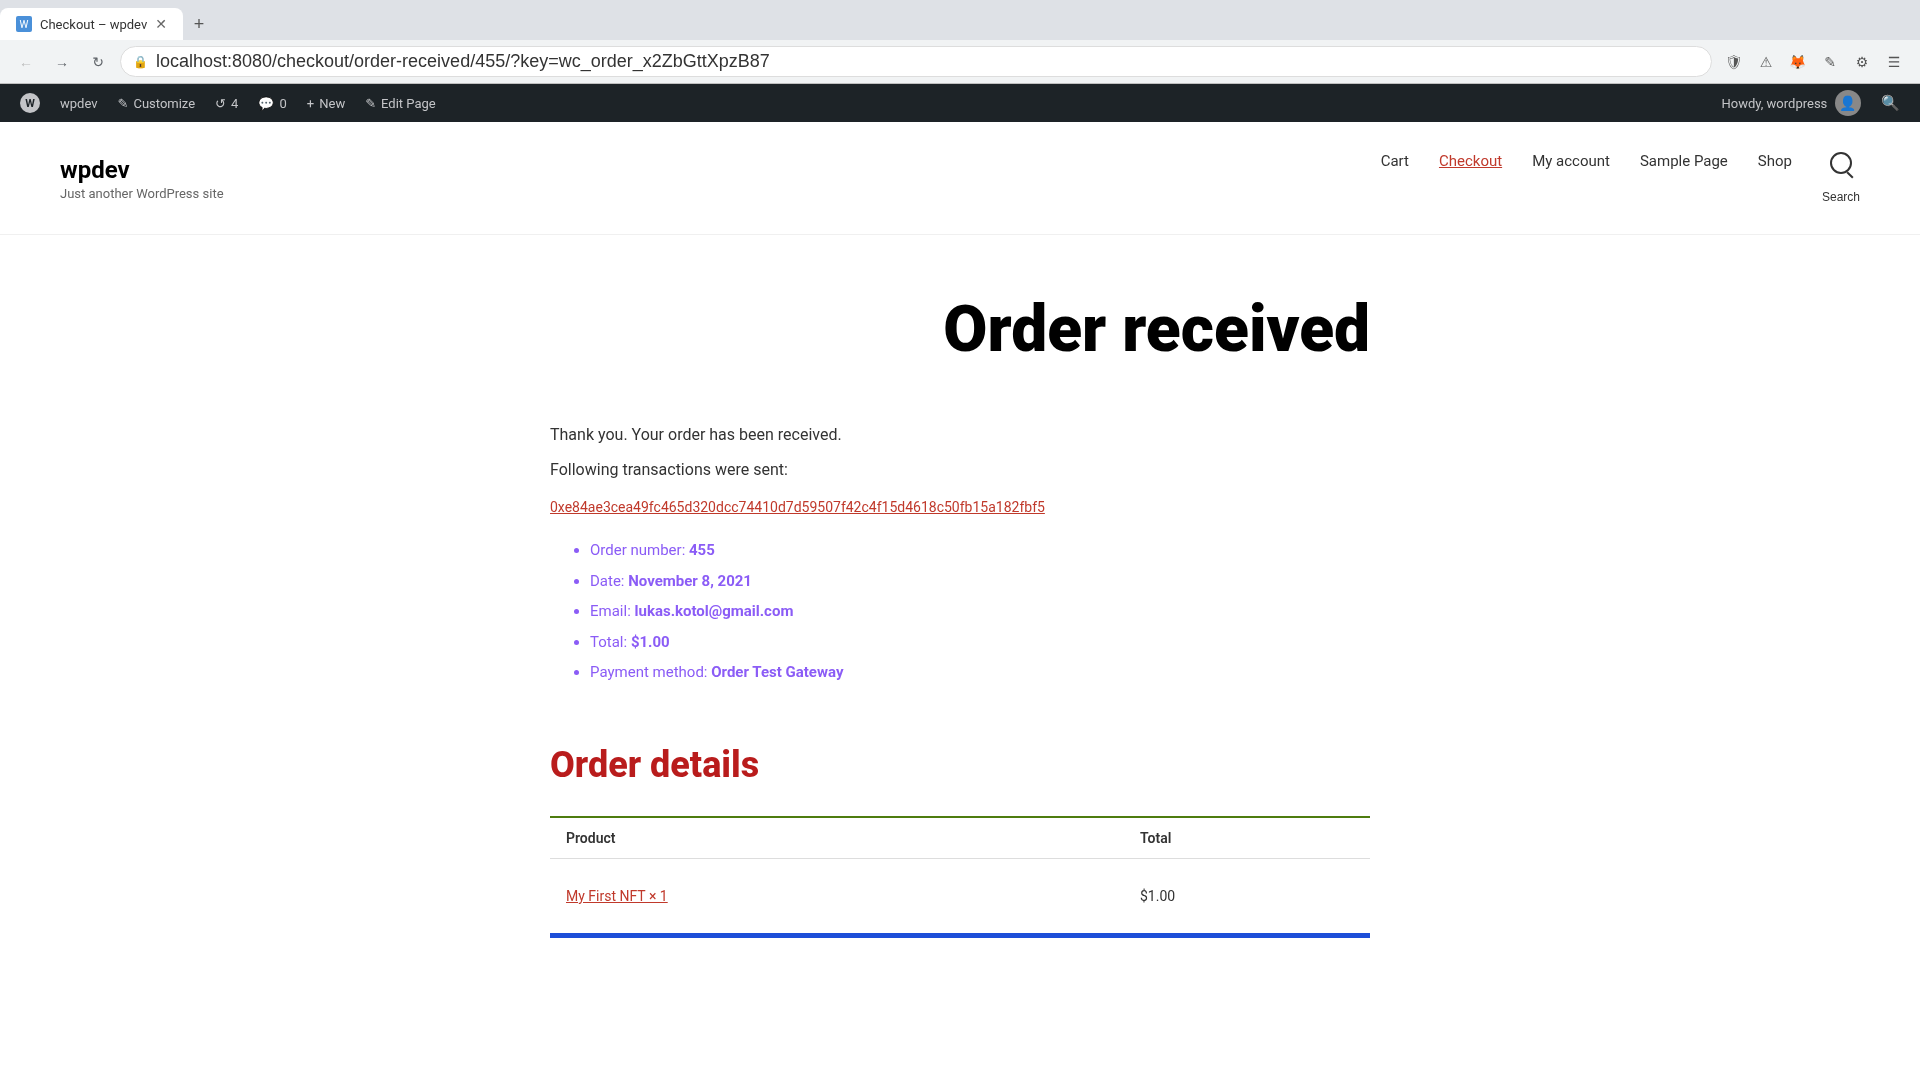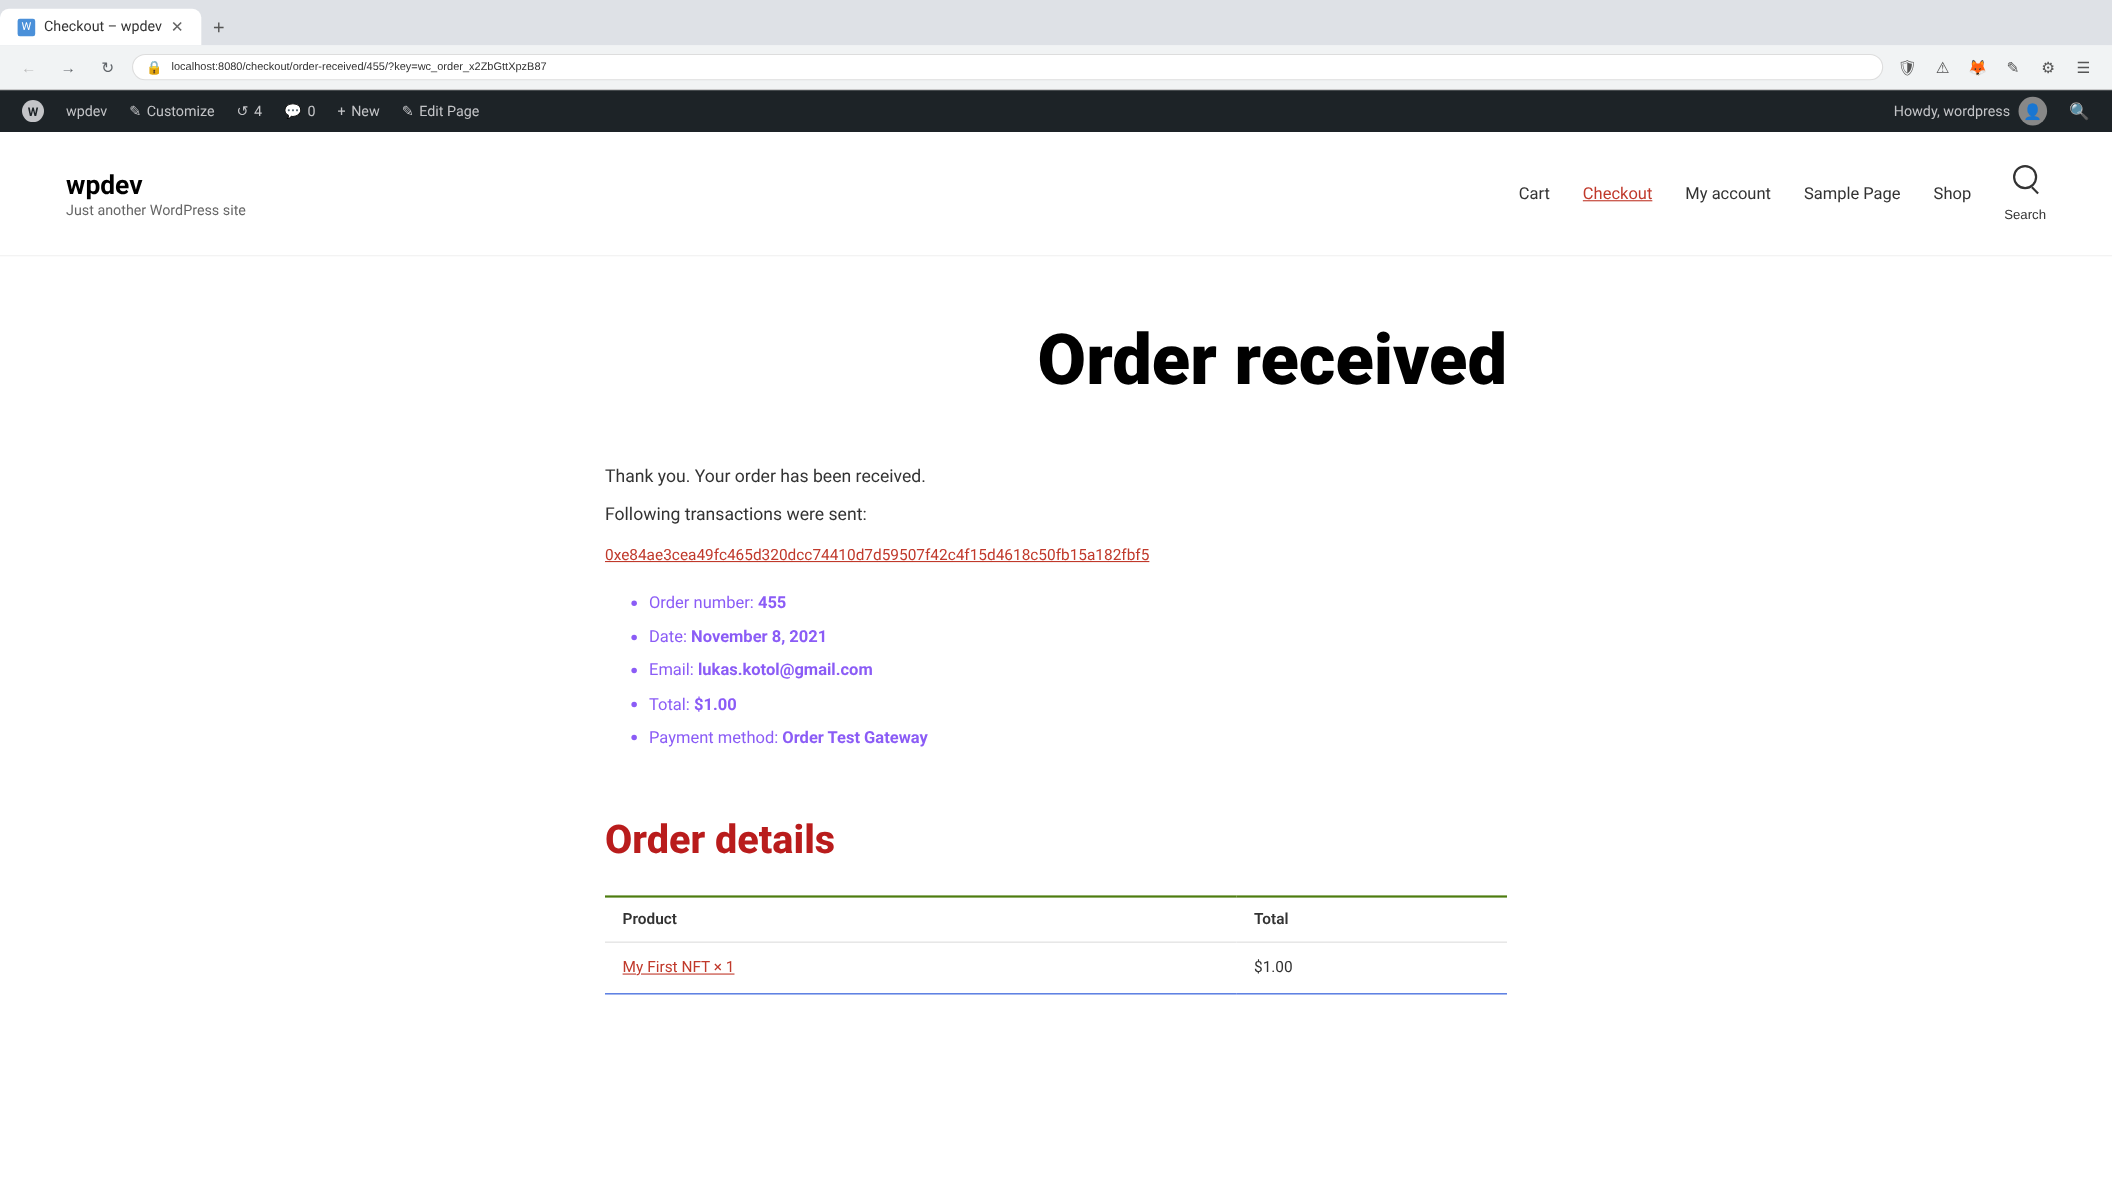--- a/index.html
+++ b/index.html
@@ -77,21 +77,21 @@
       background: #fff;
       border-radius: 20px;
       padding: 4px 12px;
       gap: 8px;
       font-size: 13px;
       color: #333;
       border: 1px solid #ddd;
     }
     .address-bar .lock-icon { color: #555; font-size: 12px; }
     .address-bar input {
-      border: none; outline: none; flex: 1; font-size: 10px; color: #333; background: transparent;
+      border: none; outline: none; flex: 1; font-size: 18px; color: #333; background: transparent;
     }
     .nav-icons-right {
       display: flex; align-items: center; gap: 4px;
     }
     .nav-icon-btn {
       width: 28px; height: 28px;
       border-radius: 50%;
       border: none; background: transparent; cursor: pointer;
       display: flex; align-items: center; justify-content: center;
       font-size: 14px; color: #555;
@@ -167,21 +167,21 @@
       text-decoration: none;
     }
     .site-description {
       font-size: 13px;
       color: #666;
       margin-top: 2px;
     }
     .site-nav {
       margin-left: auto;
       display: flex;
-      align-items: center;
+      align-items: flex-start;
       gap: 30px;
     }
     .nav-link {
       font-size: 15px;
       color: #333;
       text-decoration: none;
       cursor: pointer;
     }
     .nav-link.active {
       color: #c0392b;
@@ -272,24 +272,24 @@
     .order-table th {
       text-align: left;
       padding: 12px 16px;
       font-size: 14px;
       font-weight: 600;
       color: #333;
       border-top: 2px solid #4d7c0f;
       border-bottom: 1px solid #ddd;
     }
     .order-table td {
-      padding: 15px 16px;
+      padding: 29px 16px;
       font-size: 14px;
       color: #333;
-      border-bottom: 1px solid #1d4ed8;
+      border-bottom: 5px solid #1d4ed8;
     }
     .order-table .product-col { width: 70%; }
     .order-table .total-col { width: 30%; }
     .product-link {
       color: #c0392b;
       text-decoration: underline;
       cursor: pointer;
     }
   </style>
 </head>

